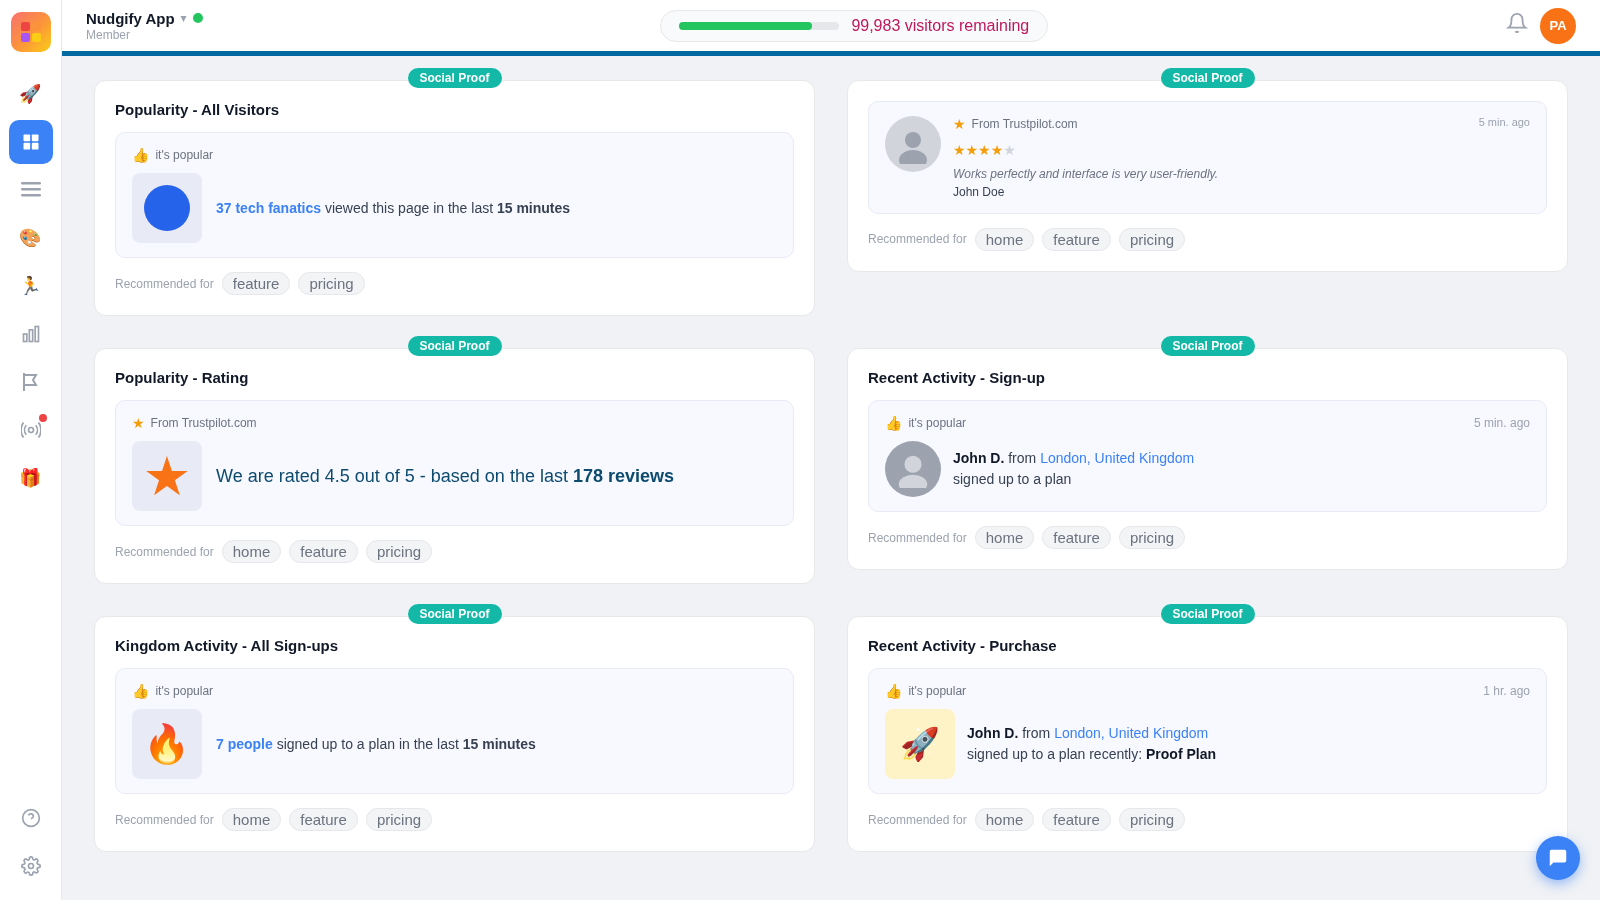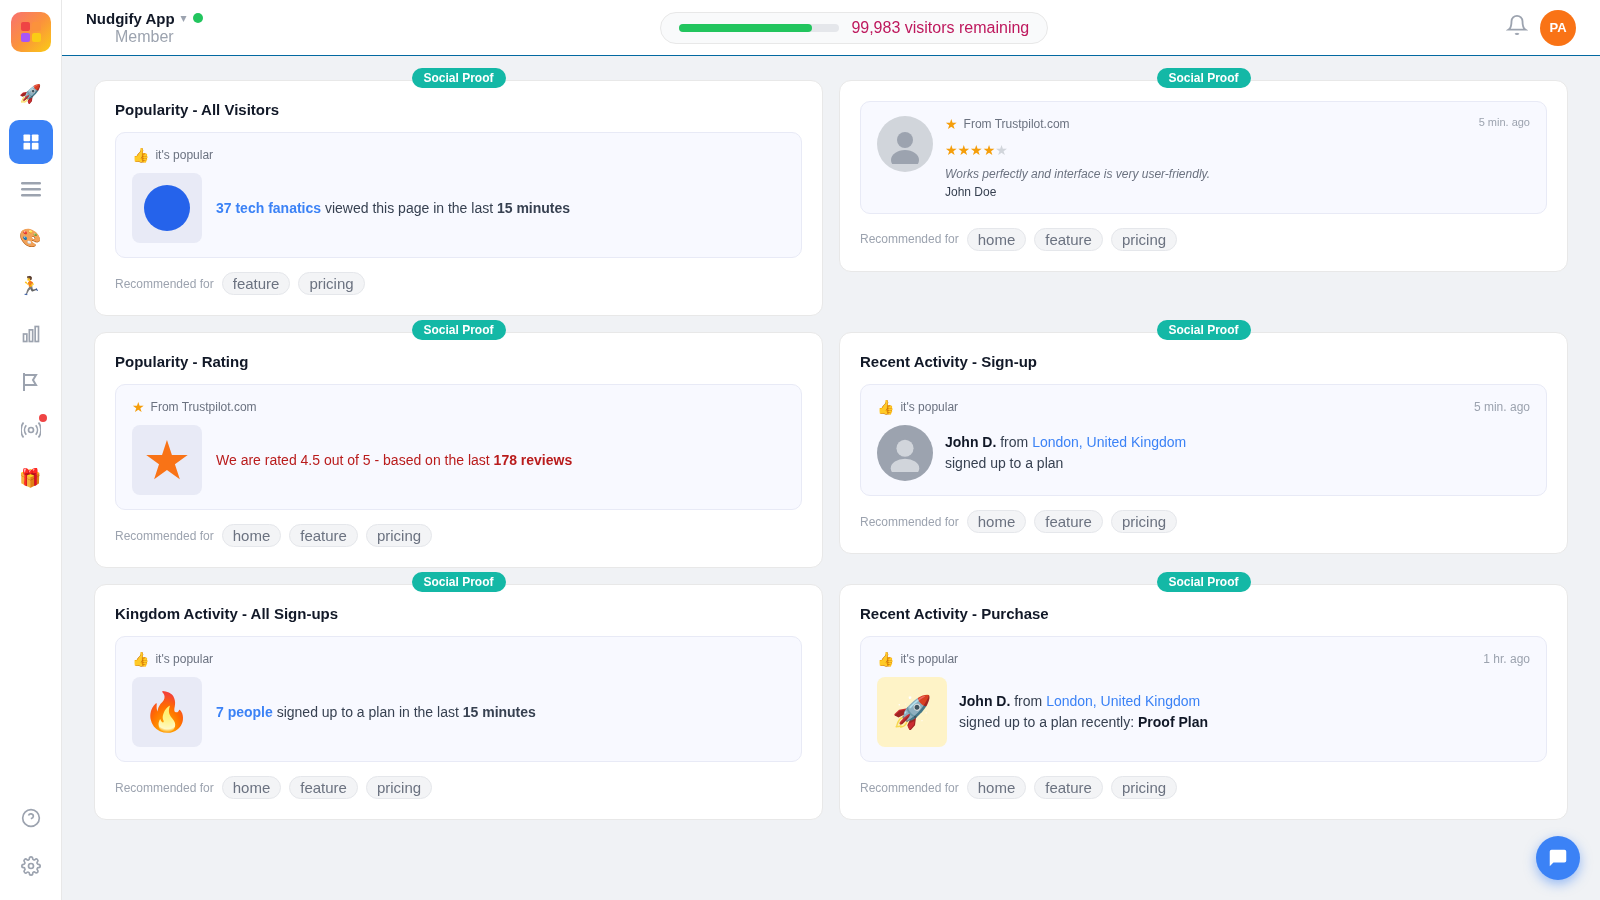--- a/index.html
+++ b/index.html
@@ -67,40 +67,39 @@
     .main {
       flex: 1;
       display: flex;
       flex-direction: column;
       overflow: hidden;
     }
 
     
     .header {
       background: #fff;
-      border-bottom: 1px solid #0369a1;
+      border-bottom: 5px solid #0369a1;
       display: flex;
       align-items: center;
       padding: 0 24px;
       height: 56px;
       flex-shrink: 0;
-      text-align: center;
     }
     .header-app-info {
       display: flex;
       align-items: center;
       gap: 8px;
     }
     .header-app-name {
       font-size: 15px;
       font-weight: 600;
       color: #111827;
     }
     .header-chevron { color: #9ca3af; font-size: 12px; }
-    .header-member { font-size: 16px; color: #9ca3af; }
+    .header-member { font-size: 12px; color: #9ca3af; }
     .header-status-dot {
       width: 10px; height: 10px;
       background: #22c55e;
       border-radius: 50%;
     }
     .header-center {
       flex: 1;
       display: flex;
       justify-content: center;
     }
@@ -153,21 +152,21 @@
 
     
     .content {
       flex: 1;
       overflow-y: auto;
       padding: 24px 32px;
     }
     .cards-grid {
       display: grid;
       grid-template-columns: 1fr 1fr;
-      gap: 16px;
+      gap: 32px;
     }
 
     
     .card-wrapper {
       position: relative;
     }
     .social-proof-badge {
       position: absolute;
       top: -12px;
       left: 50%;
@@ -267,21 +266,21 @@
       font-size: 14px;
       margin-bottom: 4px;
     }
     .star-empty { color: #d1d5db; }
     .review-title { font-size: 14px; font-weight: 700; color: #111827; }
     .review-body { font-size: 12px; color: #6b7280; font-style: italic; line-height: 1.4; }
     .review-author { font-size: 12px; color: #374151; font-weight: 400; margin-top: 2px; }
 
     
     .big-star { font-size: 54px; color: #f97316; line-height: 1; }
-    .rating-text { font-size: 14px; color: #b91c1c; line-height: 1.5; }
+    .rating-text { font-size: 18px; color: #0c4a6e; line-height: 1.5; }
 
     
     .activity-preview-body {
       display: flex;
       align-items: center;
       gap: 12px;
     }
     .person-avatar {
       width: 56px; height: 56px;
       border-radius: 50%;

